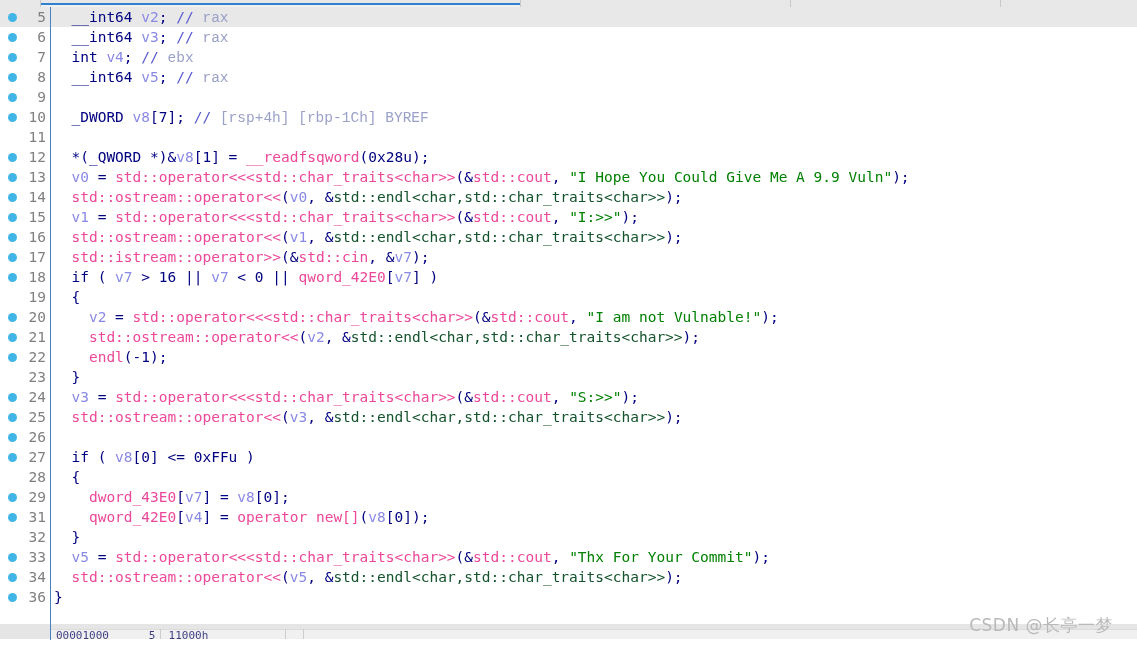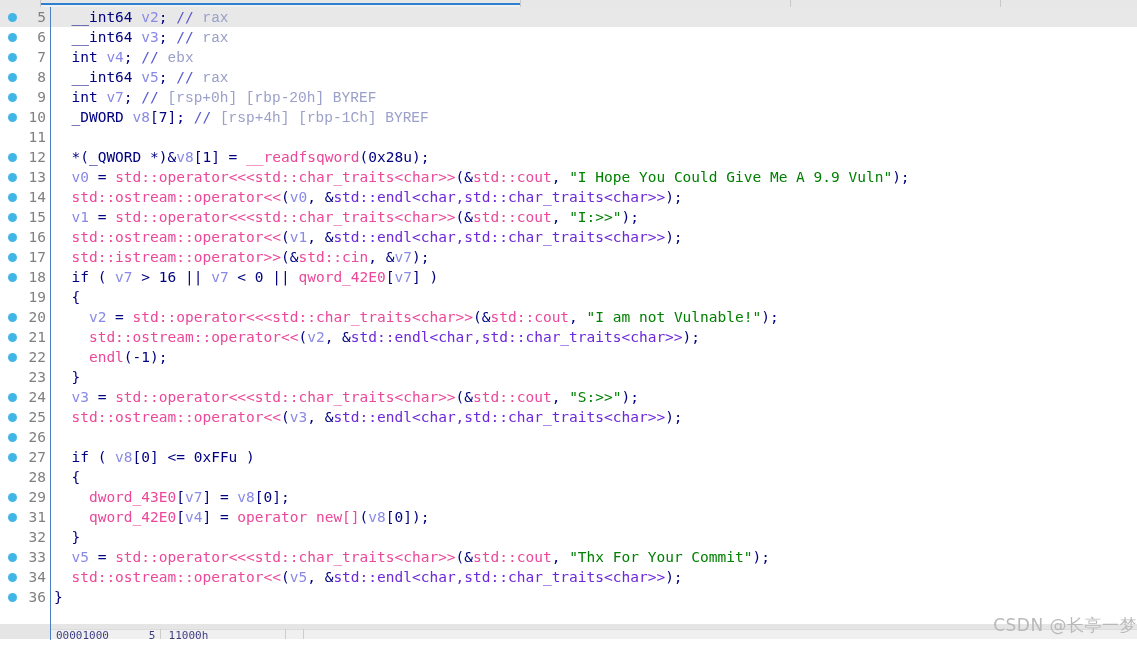--- a/index.html
+++ b/index.html
@@ -99,21 +99,21 @@
     white-space: pre;
   }
 
   
   .t-kw    { color: #000080; }          
   .t-var   { color: #8a8ae6; text-align: right; }          
   .t-fn    { color: #ec4899; }          
   .t-str   { color: #008000; }          
   .t-cmtm  { color: #5a5ad0; }          
   .t-cmt   { color: #9aa0c8; font-family: Liberation Mono, monospace; }          
-  .t-mag   { color: #6d28d9; }
+  .t-mag   { color: #14532d; }
 
   
   .statusbar {
     position: absolute;
     left: 0; bottom: 16px;
     width: 1137px; height: 15px;
     background: #e5e5e5;
     overflow: hidden;
   }
   .statusbar .strip {
@@ -140,21 +140,21 @@
   .statusbar .left-rule {
     position: absolute;
     left: 50px; top: 0;
     width: 1px; height: 6px;
     background: #4a7fc1;
   }
 
   
   .watermark {
     position: absolute;
-    right: 0; bottom: 18px;
+    right: 24px; bottom: 18px;
     color: #b9b9b9;
     font-size: 17px;
     font-family: "DejaVu Sans", "Liberation Sans", sans-serif;
     letter-spacing: 0.5px;
     user-select: none;
     white-space: pre;
     text-align: center;
   }
 </style>
 </head>
@@ -171,21 +171,21 @@
     <div class="tab-sep" style="left:1000px"></div>
   </div>
 
   <div class="editor">
     <div class="gutter-rule"></div>
     <div id="code-lines">
         <div class="code-line current"><span class="bp-dot"></span><span class="lineno">5</span><span class="code-text"><span class="t-kw">  __int64 </span><span class="t-var">v2</span><span class="t-kw">; </span><span class="t-cmtm">// </span><span class="t-cmt">rax</span></span></div>
         <div class="code-line"><span class="bp-dot"></span><span class="lineno">6</span><span class="code-text"><span class="t-kw">  __int64 </span><span class="t-var">v3</span><span class="t-kw">; </span><span class="t-cmtm">// </span><span class="t-cmt">rax</span></span></div>
         <div class="code-line"><span class="bp-dot"></span><span class="lineno">7</span><span class="code-text"><span class="t-kw">  int </span><span class="t-var">v4</span><span class="t-kw">; </span><span class="t-cmtm">// </span><span class="t-cmt">ebx</span></span></div>
         <div class="code-line"><span class="bp-dot"></span><span class="lineno">8</span><span class="code-text"><span class="t-kw">  __int64 </span><span class="t-var">v5</span><span class="t-kw">; </span><span class="t-cmtm">// </span><span class="t-cmt">rax</span></span></div>
-        <div class="code-line"><span class="bp-dot"></span><span class="lineno">9</span><span class="code-text"><span class="t-kw">  int </span><span class="t-var">v7</span><span class="t-kw">; </span><span class="t-cmtm">// </span><span class="t-cmt">[rsp+0h] [rbp-20h] BYREF</span></span></div>
+        <div class="code-line"><span class="bp-dot"></span><span class="lineno">9</span></div>
         <div class="code-line"><span class="bp-dot"></span><span class="lineno">10</span><span class="code-text"><span class="t-kw">  _DWORD </span><span class="t-var">v8</span><span class="t-kw">[7]; </span><span class="t-cmtm">// </span><span class="t-cmt">[rsp+4h] [rbp-1Ch] BYREF</span></span></div>
         <div class="code-line"><span class="lineno">11</span><span class="code-text"></span></div>
         <div class="code-line"><span class="bp-dot"></span><span class="lineno">12</span><span class="code-text"><span class="t-kw">  *(_QWORD *)&amp;</span><span class="t-var">v8</span><span class="t-kw">[1] = </span><span class="t-fn">__readfsqword</span><span class="t-kw">(0x28u);</span></span></div>
         <div class="code-line"><span class="bp-dot"></span><span class="lineno">13</span><span class="code-text"><span class="t-kw">  </span><span class="t-var">v0</span><span class="t-kw"> = </span><span class="t-fn">std::operator&lt;&lt;&lt;std::char_traits&lt;char&gt;&gt;</span><span class="t-kw">(&amp;</span><span class="t-fn">std::cout</span><span class="t-kw">, </span><span class="t-str">"I Hope You Could Give Me A 9.9 Vuln"</span><span class="t-kw">);</span></span></div>
         <div class="code-line"><span class="bp-dot"></span><span class="lineno">14</span><span class="code-text"><span class="t-kw">  </span><span class="t-fn">std::ostream::operator&lt;&lt;</span><span class="t-kw">(</span><span class="t-var">v0</span><span class="t-kw">, &amp;</span><span class="t-mag">std::endl&lt;char,std::char_traits&lt;char&gt;&gt;</span><span class="t-kw">);</span></span></div>
         <div class="code-line"><span class="bp-dot"></span><span class="lineno">15</span><span class="code-text"><span class="t-kw">  </span><span class="t-var">v1</span><span class="t-kw"> = </span><span class="t-fn">std::operator&lt;&lt;&lt;std::char_traits&lt;char&gt;&gt;</span><span class="t-kw">(&amp;</span><span class="t-fn">std::cout</span><span class="t-kw">, </span><span class="t-str">"I:&gt;&gt;"</span><span class="t-kw">);</span></span></div>
         <div class="code-line"><span class="bp-dot"></span><span class="lineno">16</span><span class="code-text"><span class="t-kw">  </span><span class="t-fn">std::ostream::operator&lt;&lt;</span><span class="t-kw">(</span><span class="t-var">v1</span><span class="t-kw">, &amp;</span><span class="t-mag">std::endl&lt;char,std::char_traits&lt;char&gt;&gt;</span><span class="t-kw">);</span></span></div>
         <div class="code-line"><span class="bp-dot"></span><span class="lineno">17</span><span class="code-text"><span class="t-kw">  </span><span class="t-fn">std::istream::operator&gt;&gt;</span><span class="t-kw">(&amp;</span><span class="t-fn">std::cin</span><span class="t-kw">, &amp;</span><span class="t-var">v7</span><span class="t-kw">);</span></span></div>
         <div class="code-line"><span class="bp-dot"></span><span class="lineno">18</span><span class="code-text"><span class="t-kw">  if ( </span><span class="t-var">v7</span><span class="t-kw"> &gt; 16 || </span><span class="t-var">v7</span><span class="t-kw"> &lt; 0 || </span><span class="t-fn">qword_42E0</span><span class="t-kw">[</span><span class="t-var">v7</span><span class="t-kw">] )</span></span></div>
         <div class="code-line"><span class="lineno">19</span><span class="code-text"><span class="t-kw">  {</span></span></div>

